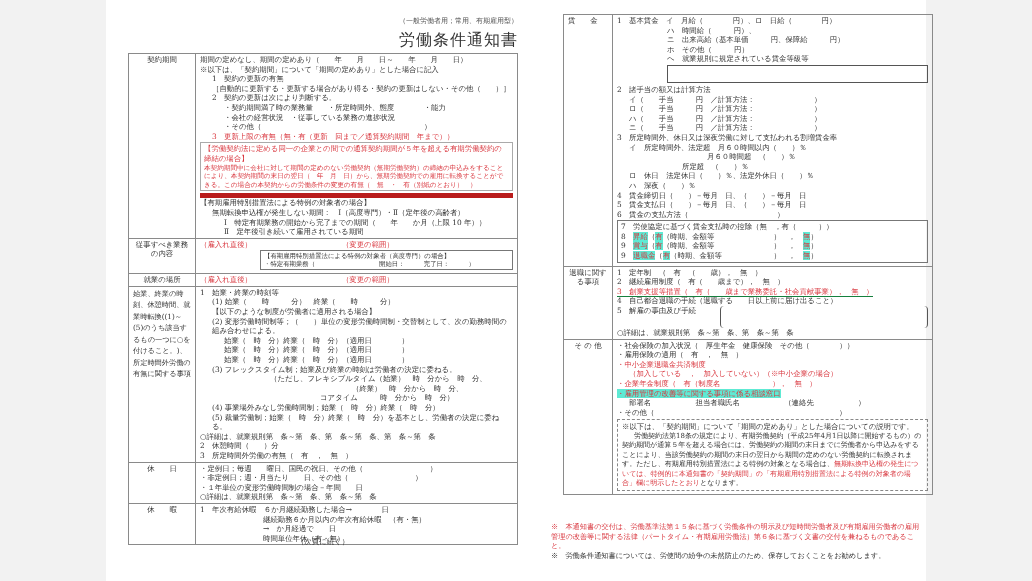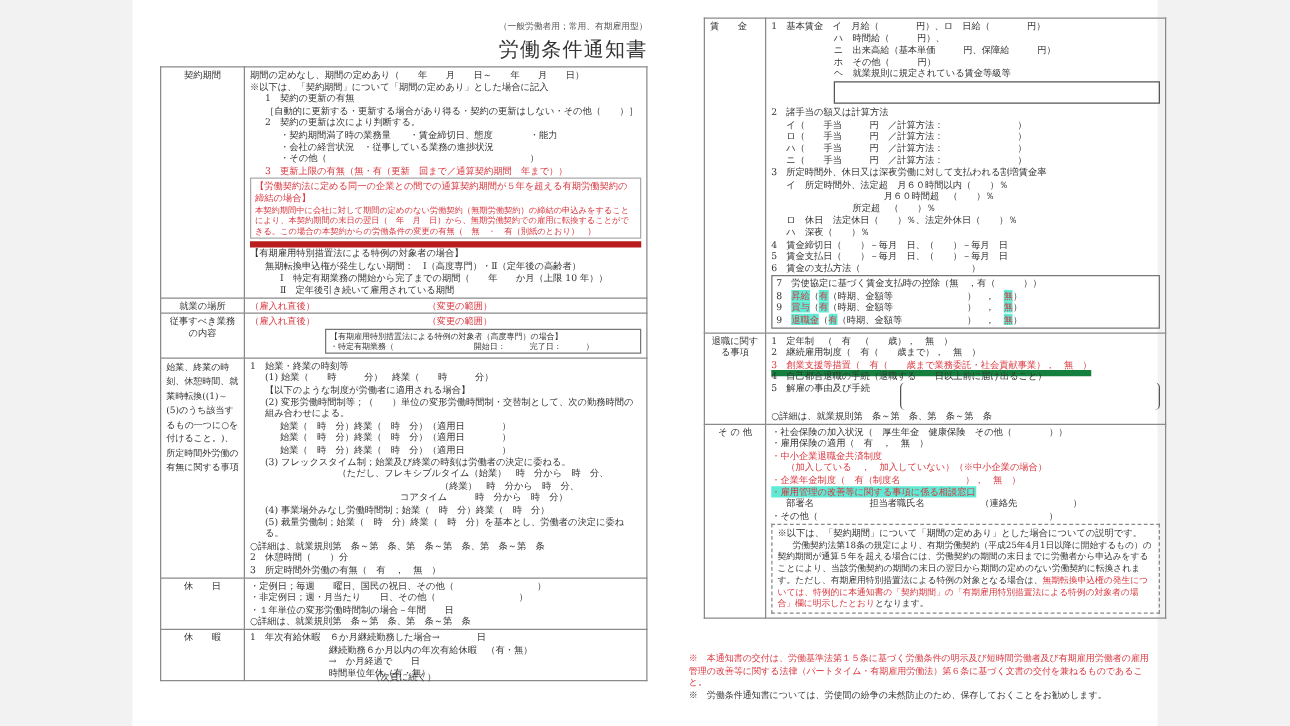--- a/index.html
+++ b/index.html
@@ -4,21 +4,21 @@
 <style>
   html,body{margin:0;padding:0;}
   body{width:1032px;height:581px;background:#f2f2f2;position:relative;overflow:hidden;
        font-family:"DejaVu Serif","Liberation Serif",serif;color:#333;}
   .sheet{position:absolute;top:0;left:106px;width:820px;height:581px;background:#fff;}
   .page{position:absolute;top:0;font-size:7.4px;line-height:9.6px;}
   .left{left:128px;width:390px;}
   .right{left:551px;width:370px;}
   .red{color:#d9363e;}
   .hl{background:#5eead4;color:#d9363e;}
-  .ul-red{border-bottom:5px solid #15803d;}
+  .ul-red{border-bottom:1px solid #15803d;}
   .subtitle{position:absolute;top:17px;right:0;font-size:7px;color:#555;}
   .title{position:absolute;top:35px;left:0;width:100%;text-align:right;font-size:16px;letter-spacing:1px;color:#333;}
   table.form{border-collapse:collapse;width:100%;}
   table.form td{border:1px solid #8a8a8a;vertical-align:top;padding:1px 4px;}
   td.lab{width:58px;text-align:center;}
   td.lab.left-al{text-align:left;}
   .indent1{padding-left:12px;}
   .indent2{padding-left:24px;}
   .box{border:1px solid #777;margin:1px 0 2px 0;padding:1px 3px;}
   .dash{border:1px dashed #888;padding:2px 4px;margin:2px 0;}
@@ -36,49 +36,49 @@
   <table class="form" style="position:absolute;top:53px;left:0;">
     <tbody>
     <tr>
       <td class="lab">契約期間</td>
       <td>
         <div>期間の定めなし、期間の定めあり（　　年　　月　　日～　　年　　月　　日）</div>
         <div>※以下は、「契約期間」について「期間の定めあり」とした場合に記入</div>
         <div class="indent1">1　契約の更新の有無</div>
         <div class="indent1">［自動的に更新する・更新する場合があり得る・契約の更新はしない・その他（　　）］</div>
         <div class="indent1">2　契約の更新は次により判断する。</div>
-        <div class="indent2">・契約期間満了時の業務量　　・賃金締切日、態度　　　　・能力</div>
+        <div class="indent2">・契約期間満了時の業務量　　・所定時間外、態度　　　　・能力</div>
         <div class="indent2">・会社の経営状況　・従事している業務の進捗状況</div>
         <div class="indent2">・その他（　　　　　　　　　　　　　　　　　　　　　　）</div>
         <div class="indent1 red">3　更新上限の有無（無・有（更新　回まで／通算契約期間　年まで））</div>
         <div class="box red" style="border-color:#aaa;">
           <div>【労働契約法に定める同一の企業との間での通算契約期間が５年を超える有期労働契約の締結の場合】</div>
           <div style="font-size:6.6px;line-height:8.6px;">本契約期間中に会社に対して期間の定めのない労働契約（無期労働契約）の締結の申込みをすることにより、本契約期間の末日の翌日（　年　月　日）から、無期労働契約での雇用に転換することができる。この場合の本契約からの労働条件の変更の有無（　無　・　有（別紙のとおり）　）</div>
         </div>
         <div style="border-top:5px solid #b91c1c;">
           <div>【有期雇用特別措置法による特例の対象者の場合】</div>
           <div class="indent1">無期転換申込権が発生しない期間：　Ⅰ（高度専門）・Ⅱ（定年後の高齢者）</div>
           <div class="indent2">Ⅰ　特定有期業務の開始から完了までの期間（　　年　　か月（上限 10 年））</div>
           <div class="indent2">Ⅱ　定年後引き続いて雇用されている期間</div>
         </div>
       </td>
     </tr>
     <tr>
-      <td class="lab">就業の場所</td>
-      <td class="red"><span>（雇入れ直後）</span><span style="margin-left:90px;">（変更の範囲）</span></td>
-    </tr>
-    <tr>
       <td class="lab">従事すべき業務の内容</td>
       <td>
         <div class="red"><span>（雇入れ直後）</span><span style="margin-left:90px;">（変更の範囲）</span></div>
         <div class="box" style="margin-left:60px;font-size:6.4px;line-height:8px;">
           <div>【有期雇用特別措置法による特例の対象者（高度専門）の場合】</div>
           <div>・特定有期業務（　　　　　　　　　　開始日：　　　完了日：　　　）</div>
         </div>
       </td>
+    </tr>
+    <tr>
+      <td class="lab">就業の場所</td>
+      <td class="red"><span>（雇入れ直後）</span><span style="margin-left:90px;">（変更の範囲）</span></td>
     </tr>
     <tr>
       <td class="lab left-al" style="font-size:7.2px;line-height:11.5px;">始業、終業の時刻、休憩時間、就業時転換((1)～(5)のうち該当するもの一つに○を付けること。)、所定時間外労働の有無に関する事項</td>
       <td>
         <div>1　始業・終業の時刻等</div>
         <div class="indent1">(1) 始業（　　時　　　分）　終業（　　時　　　分）</div>
         <div class="indent1">【以下のような制度が労働者に適用される場合】</div>
         <div class="indent1">(2) 変形労働時間制等；（　　）単位の変形労働時間制・交替制として、次の勤務時間の組み合わせによる。</div>
         <div class="indent2">始業（　時　分）終業（　時　分）（適用日　　　　）</div>
         <div class="indent2">始業（　時　分）終業（　時　分）（適用日　　　　）</div>

